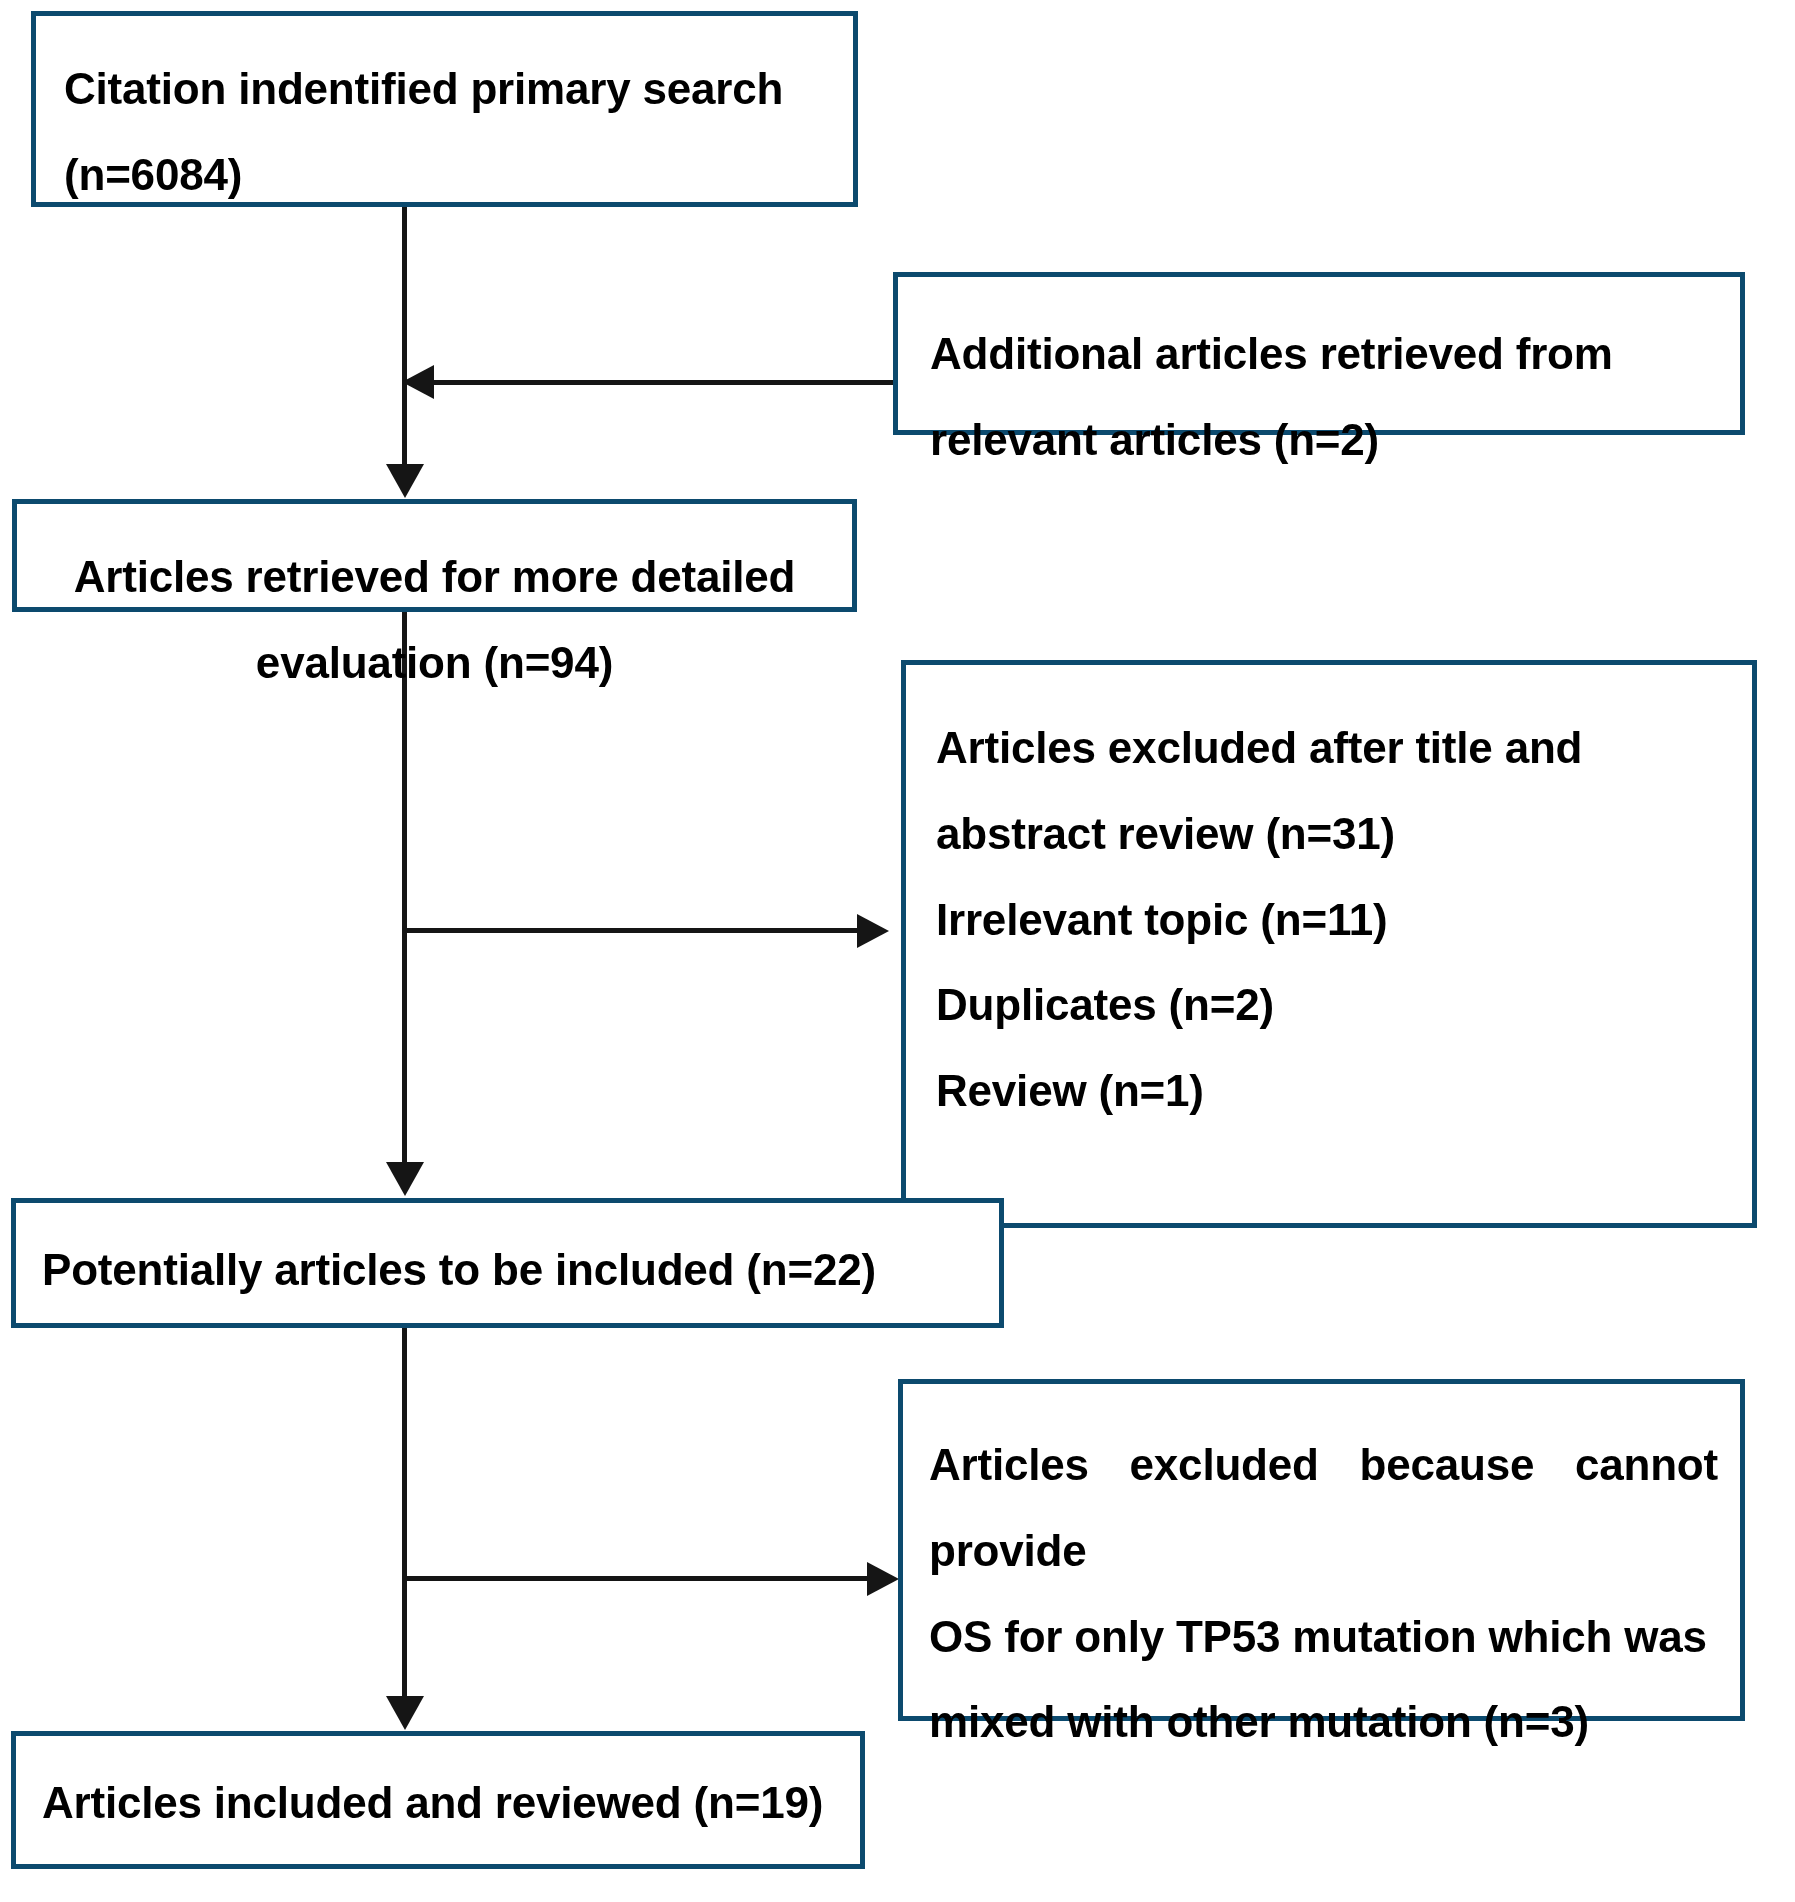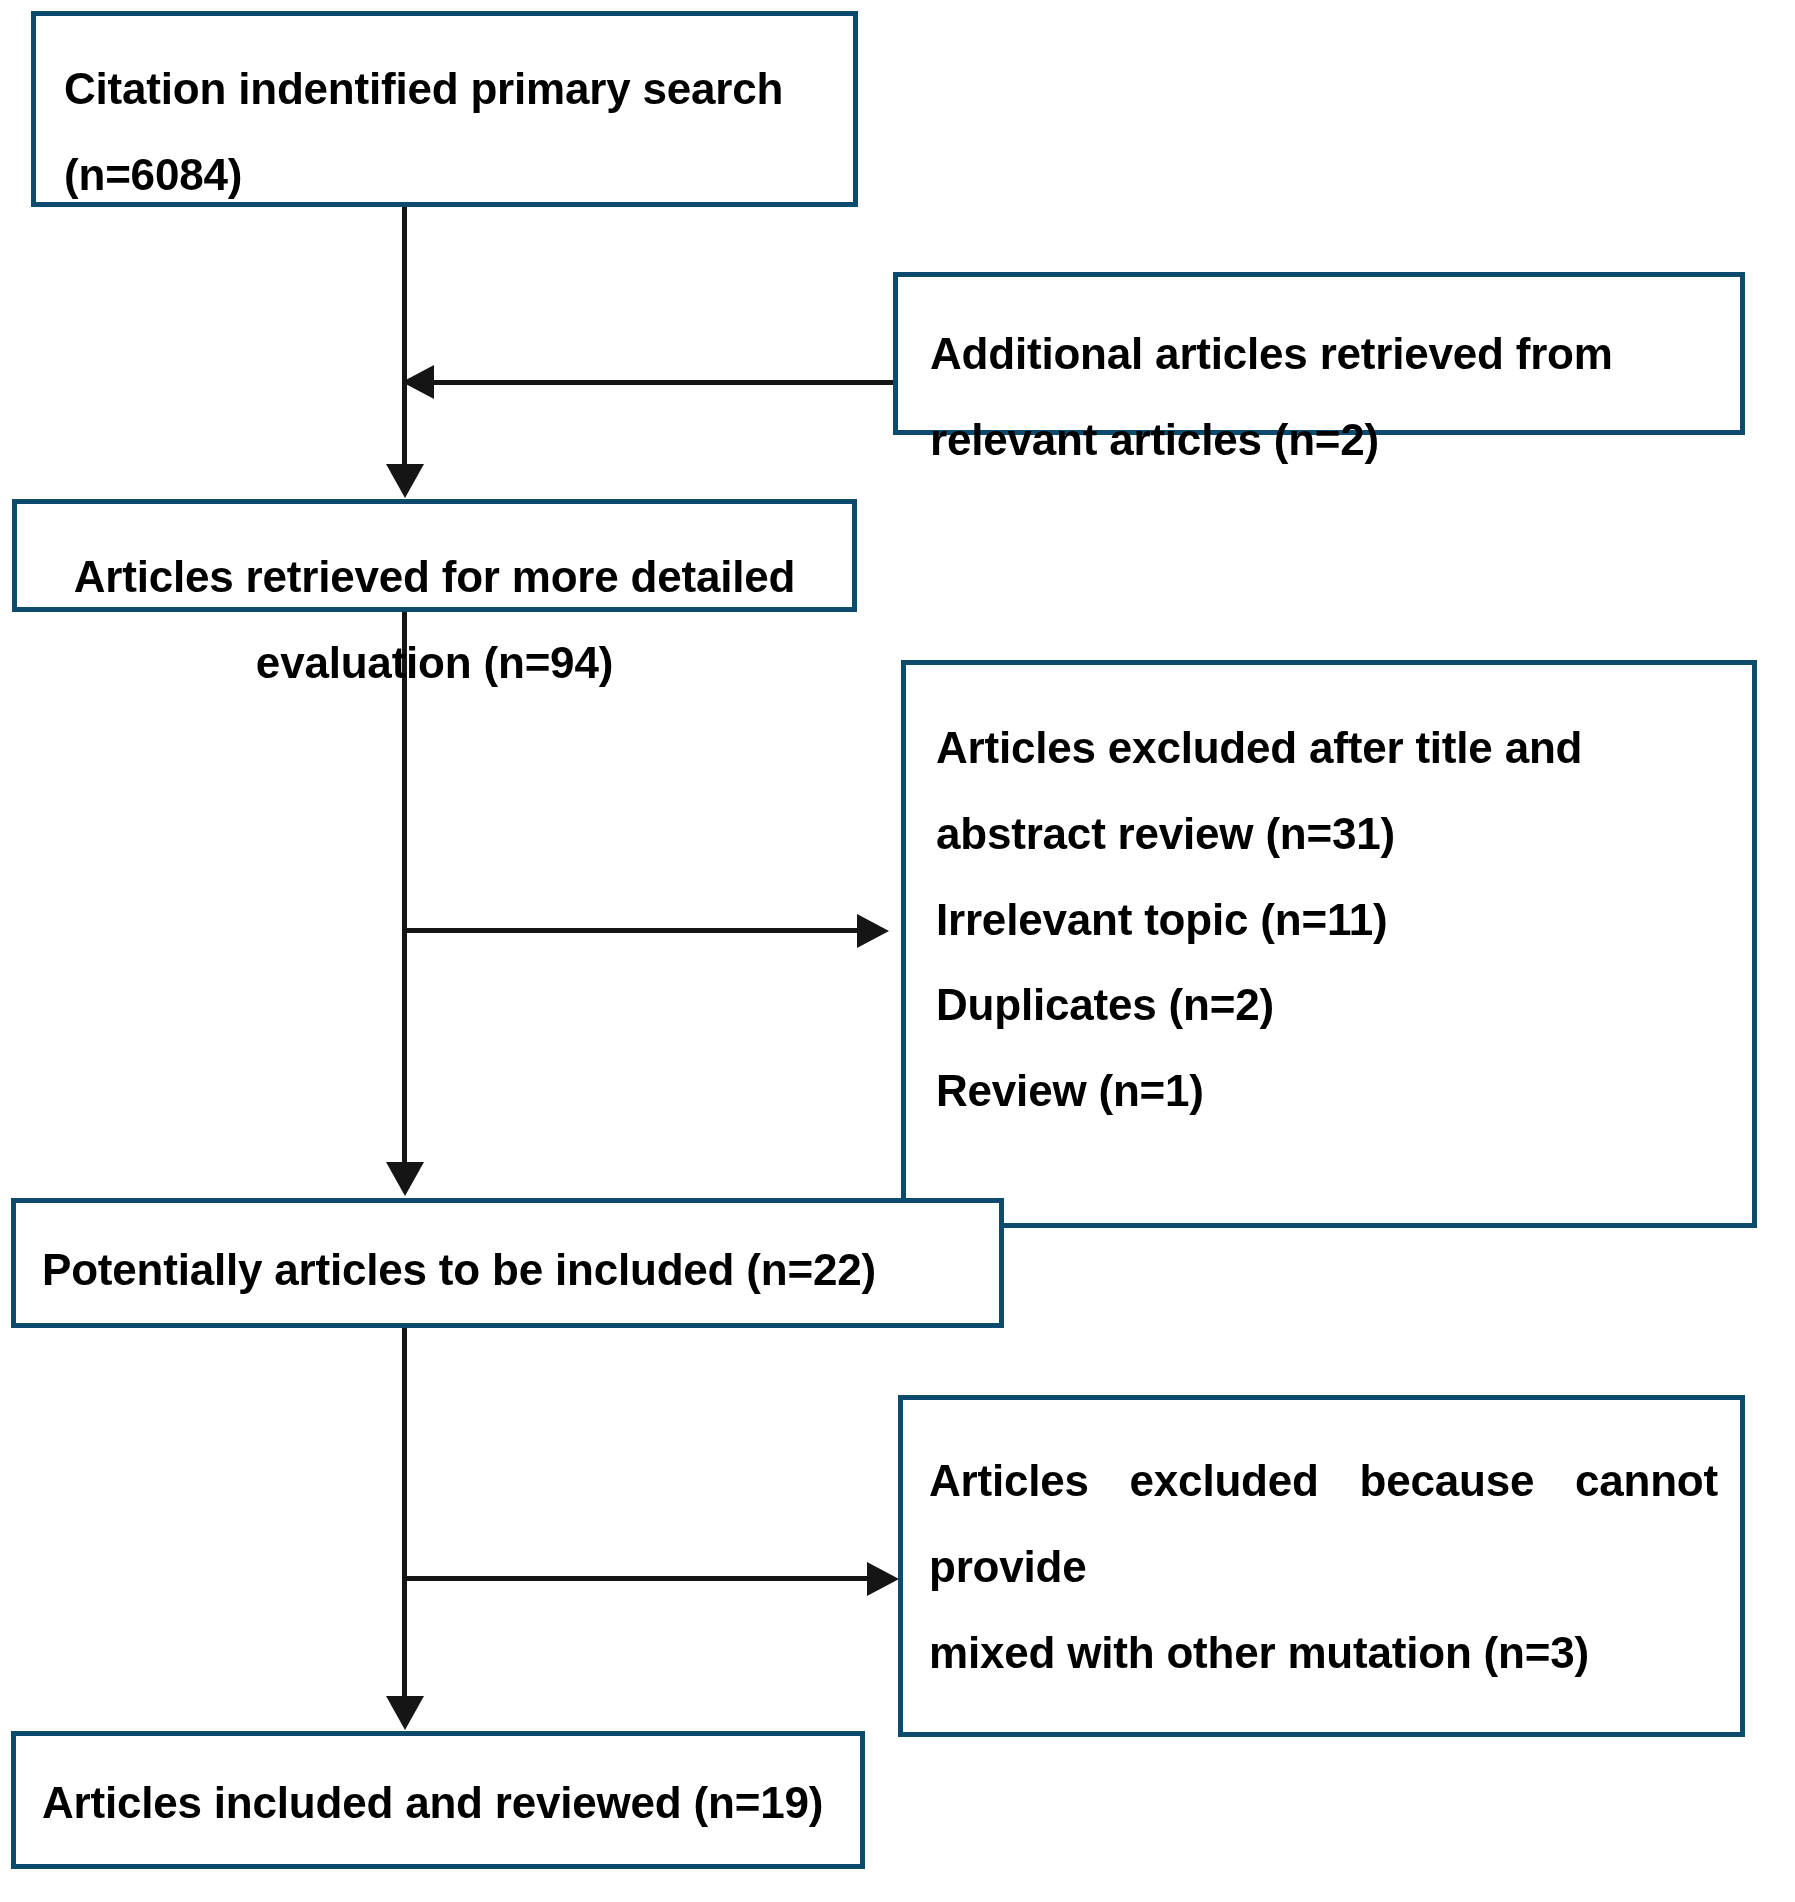--- a/index.html
+++ b/index.html
@@ -42,21 +42,21 @@
     text-align: left;
   }
 
   
   #box-citation        { left: 31px;  top: 11px;   width: 827px;  height: 196px; padding: 30px 28px 0 28px; }
   #box-additional      { left: 893px; top: 272px;  width: 852px;  height: 163px; padding: 34px 30px 0 32px; }
   #box-retrieved       { left: 12px;  top: 499px;  width: 845px;  height: 113px; padding: 0; }
   #box-retrieved-inner { padding: 30px 26px 0 26px; text-align: center; }
   #box-excluded1       { left: 889px; top: 660px;  width: 856px;  height: 568px; padding: 40px 26px 0 30px; margin-left: 12px; }
   #box-potential       { left: 11px;  top: 1198px; width: 993px;  height: 130px; padding: 24px 26px 4px 26px; }
-  #box-excluded2       { left: 898px; top: 1379px; width: 847px;  height: 342px; padding: 38px 22px 0 26px; margin-top: 16px; }
+  #box-excluded2       { left: 898px; top: 1379px; width: 847px;  height: 342px; padding: 38px 22px 0 26px; }
   #box-included        { left: 11px;  top: 1731px; width: 854px;  height: 138px; padding: 24px 26px 0 26px; }
 
   
   #box-retrieved { height: 113px; }
 
   
   .vline {
     position: absolute;
     width: 5px;
     background: #151515;
@@ -125,20 +125,21 @@
     <span class="txt">Duplicates (n=2)</span>
     <span class="txt">Review (n=1)</span>
   </div>
 
   <div class="box" id="box-potential">
     <span class="txt">Potentially articles to be included (n=22)</span>
   </div>
 
   <div class="box justify" id="box-excluded2">
     <span class="txt">Articles excluded because cannot provide</span>
+    <span class="txt">OS for only TP53 mutation which was</span>
     <span class="txt lastline">mixed with other mutation (n=3)</span>
   </div>
 
   <div class="box" id="box-included">
     <span class="txt">Articles included and reviewed (n=19)</span>
   </div>
 
   <div class="vline" style="left:402px; top:207px; height:259px;"></div>
   <div class="arrow-down" style="left:386px; top:464px;"></div>
 

